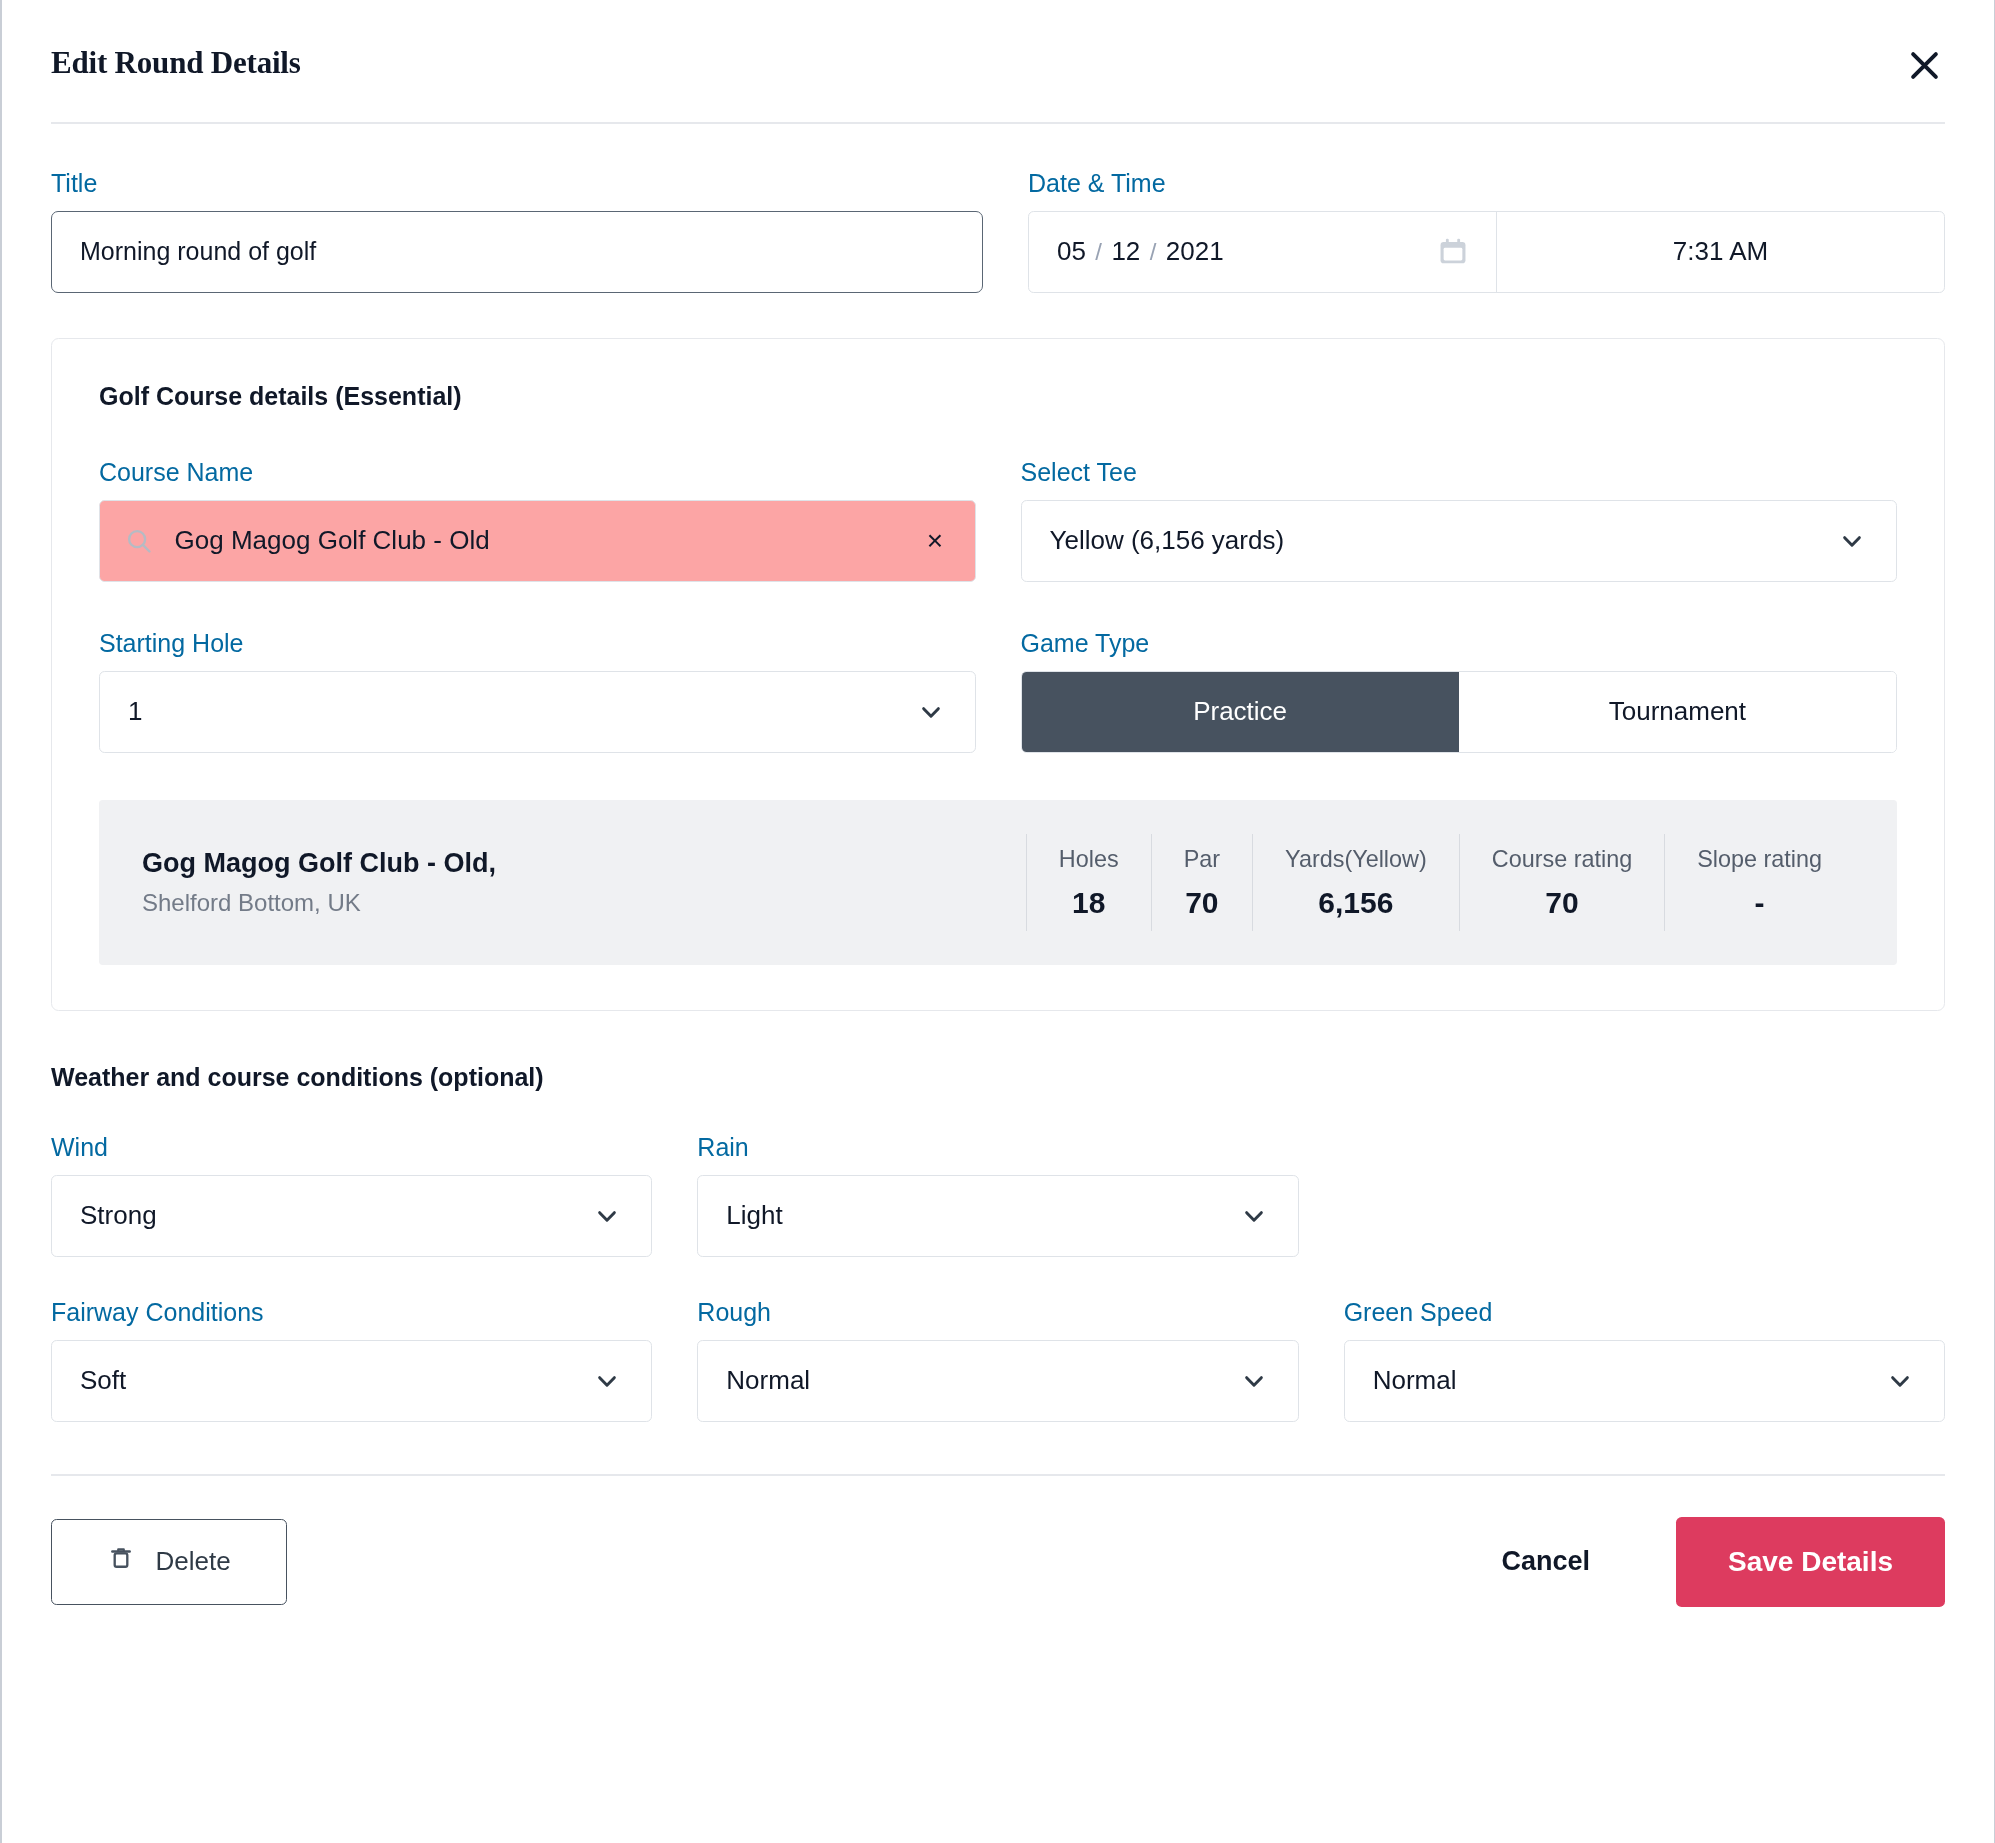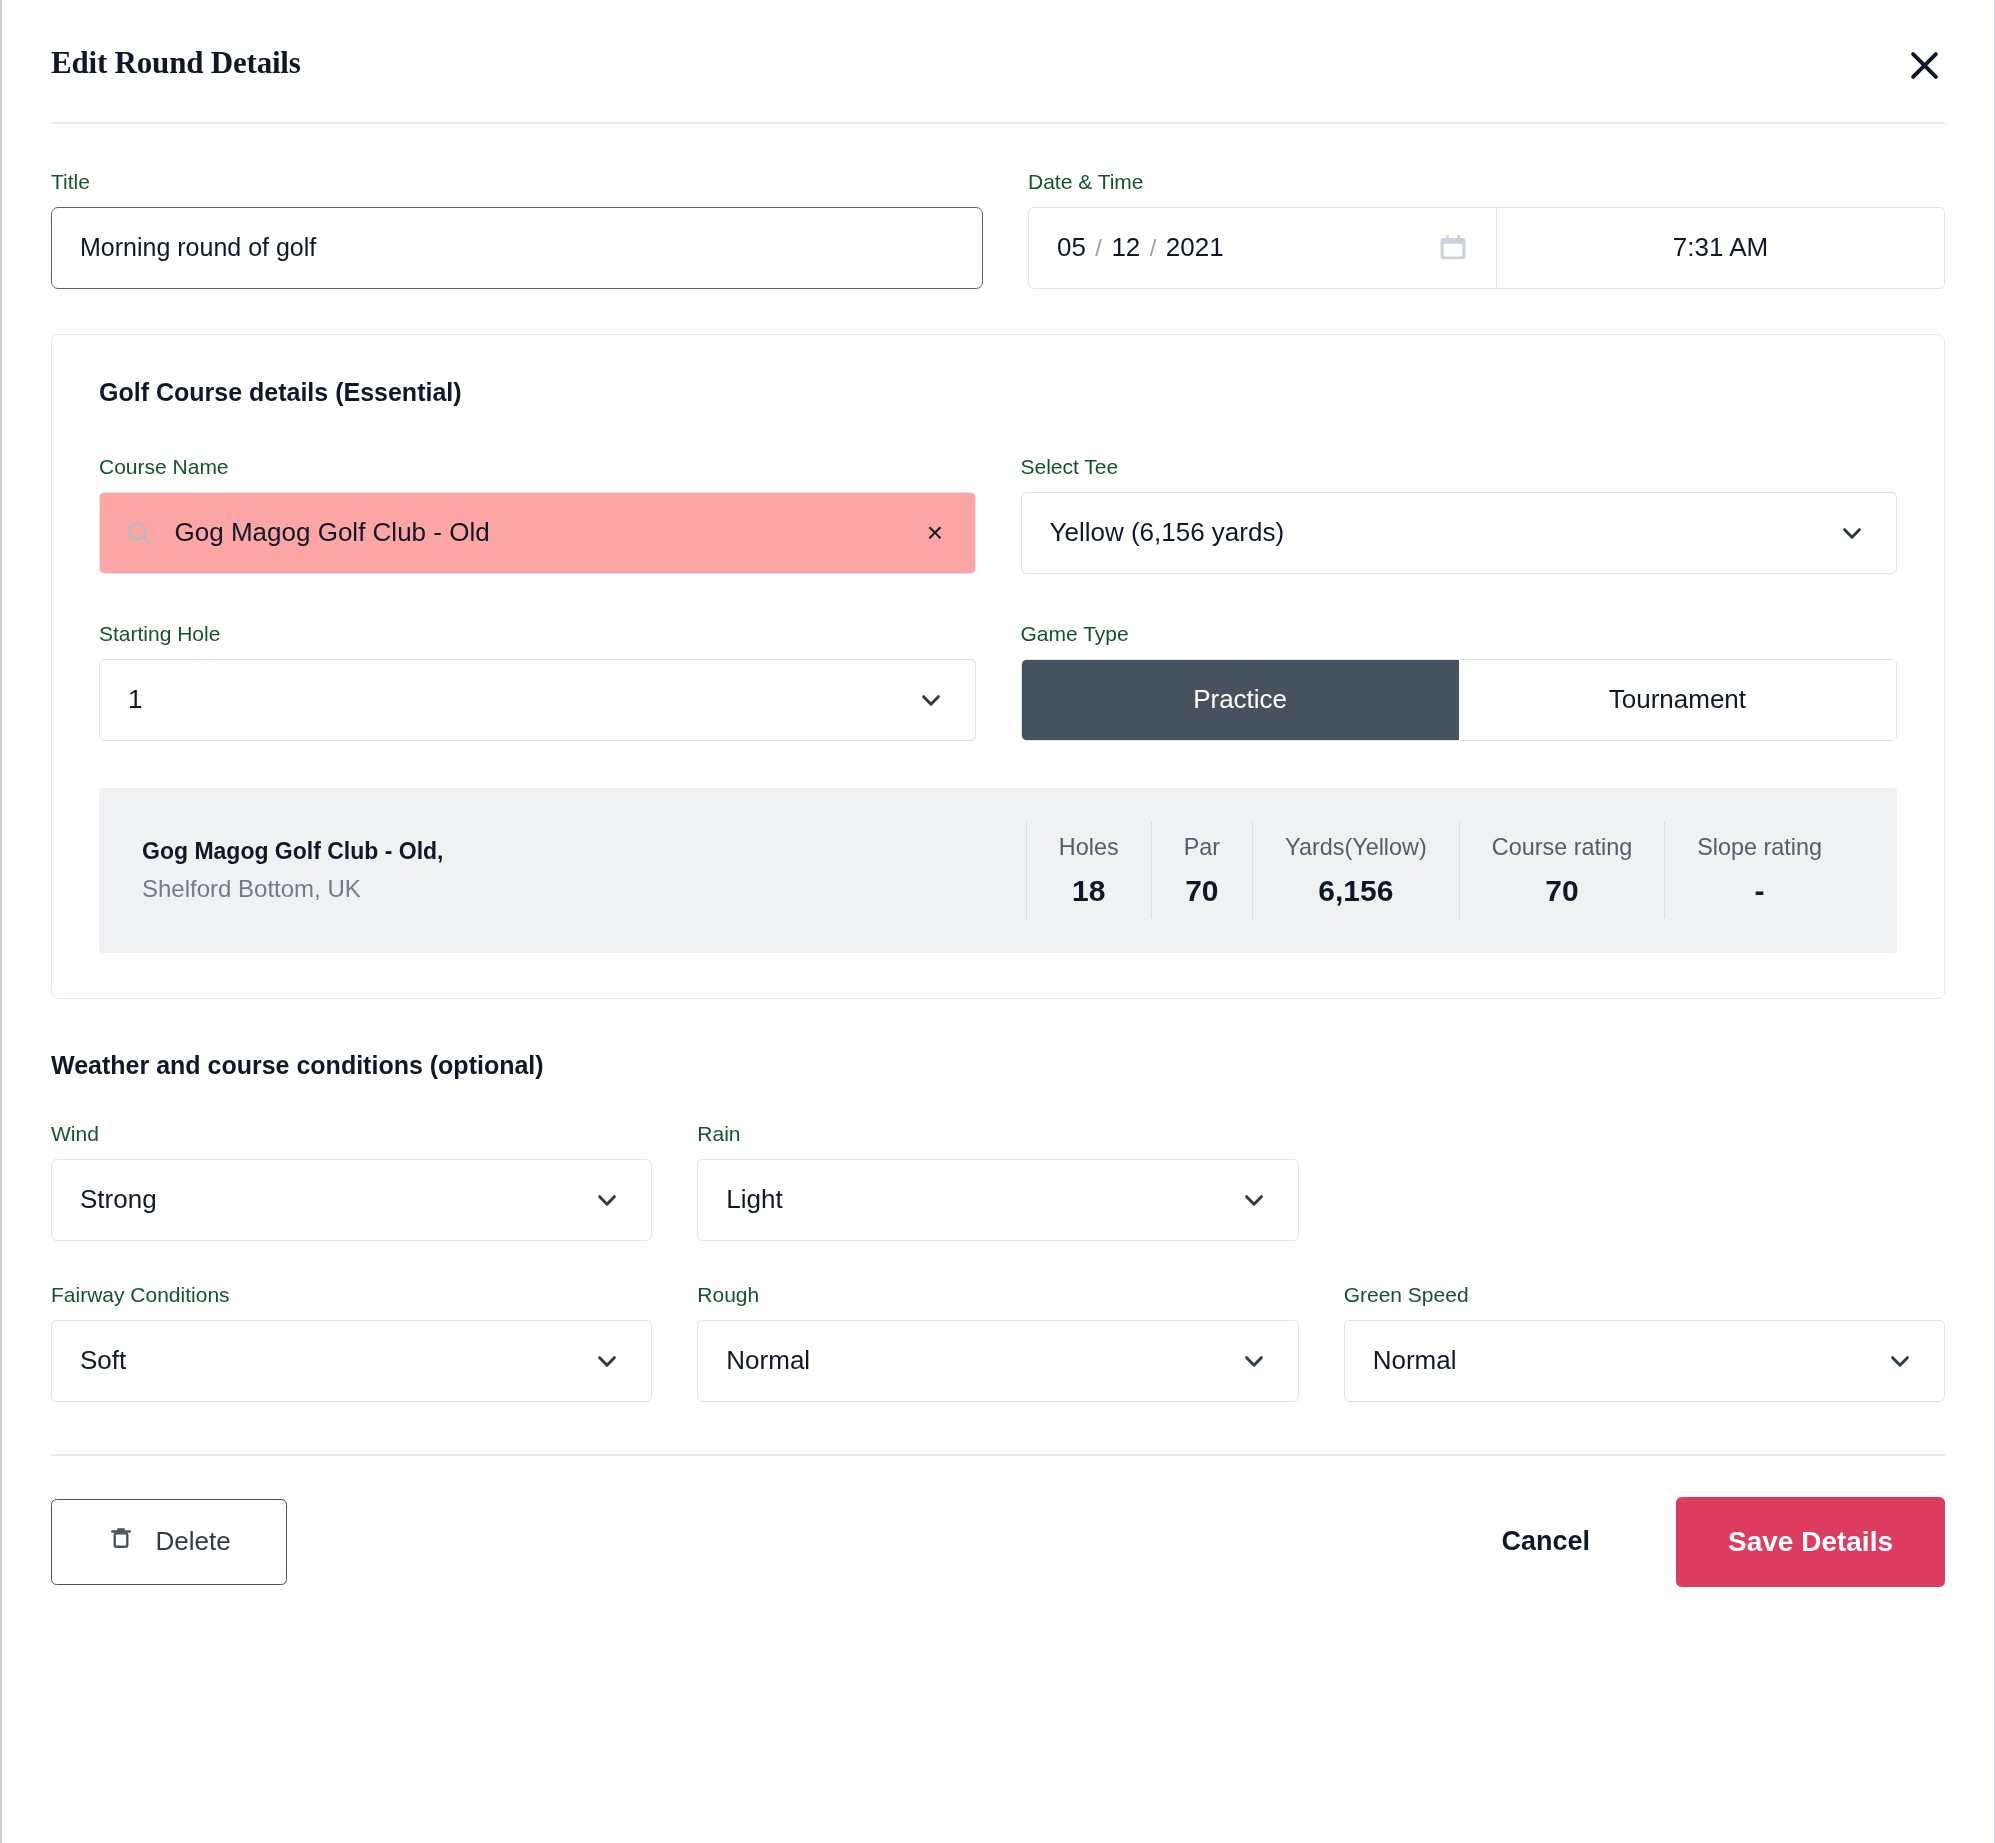--- a/index.html
+++ b/index.html
@@ -54,22 +54,22 @@
     padding: 0;
   }
   .header-rule {
     margin: 0 49px;
     height: 1.9px;
     background: #e6e8ec;
   }
 
   
   .field-label {
-    font-size: 21px;
-    color: #14532d;
+    font-size: 25px;
+    color: #0369a1;
     margin-bottom: 15px;
     display: block;
     line-height: 1;
   }
   .text-input {
     width: 100%;
     height: 82px;
     border: 1.9px solid #5a6674;
     border-radius: 7px;
     background: #fff;
@@ -221,21 +221,21 @@
     margin-top: 47px;
     background: #f0f1f3;
     border-radius: 3.7px;
     display: flex;
     align-items: center;
     padding: 34px 43px;
     min-height: 161px;
   }
   .stats-course { flex: 1 1 auto; padding-right: 28px; }
   .stats-course-name {
-    font-size: 23px;
+    font-size: 27px;
     font-weight: bold;
     color: #101828;
     line-height: 1.35;
   }
   .stats-course-loc {
     font-size: 24px;
     color: #737b88;
     line-height: 1.35;
     margin-top: 5.6px;
   }

